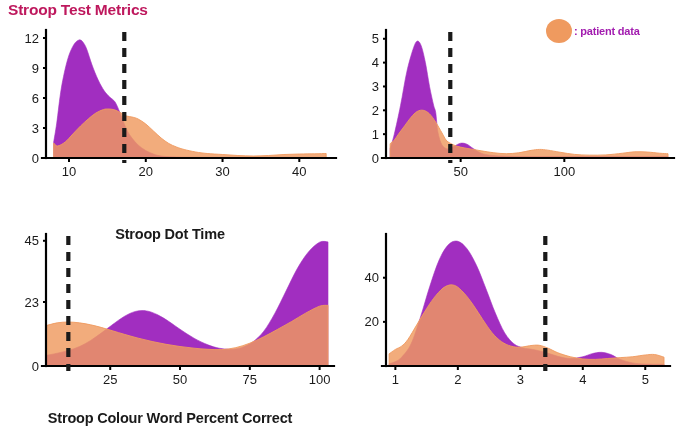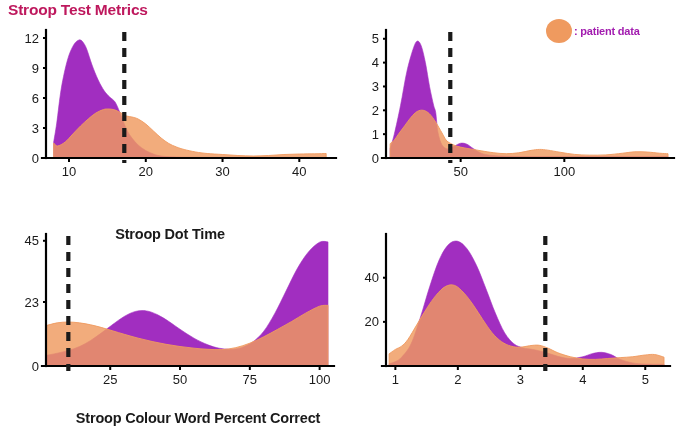--- a/index.html
+++ b/index.html
@@ -35,21 +35,21 @@
     position: absolute;
     width: 100%;
     text-align: center;
     font-size: 14.5px;
     font-weight: bold;
     color: #1a1a1a;
     letter-spacing: -0.2px;
   }
   #label-dot-time  { left: 0;   top: 182px; width: 340px; margin-top: 28px; }
   #label-cw-time   { left: 0;   top: 182px; width: 336px; }
-  #label-cw-pct    { left: 0;   top: 188px; width: 340px; margin-left: 28px; }
+  #label-cw-pct    { left: 0;   top: 188px; width: 340px; }
   #label-interf    { left: 0;   top: 188px; width: 336px; }
 
   svg { display: block; }
   .tick-text {
     font-family: "Liberation Sans", sans-serif;
     font-size: 13px;
     fill: #1a1a1a;
   }
   .axis-line {
     stroke: #000000;

